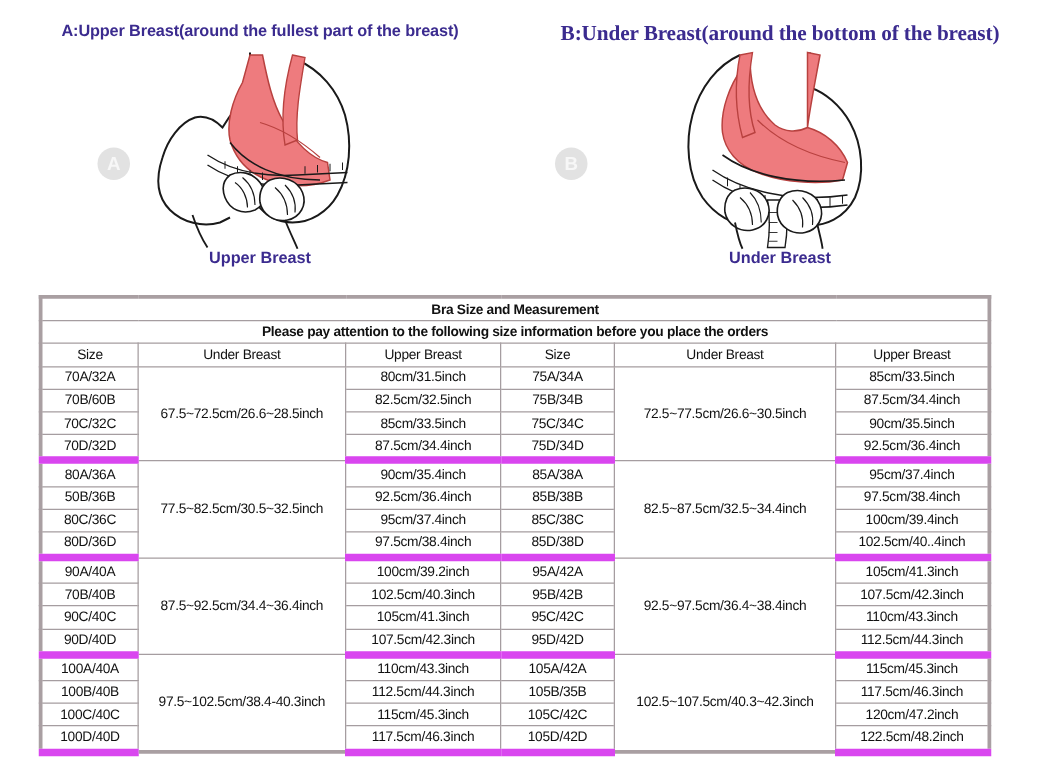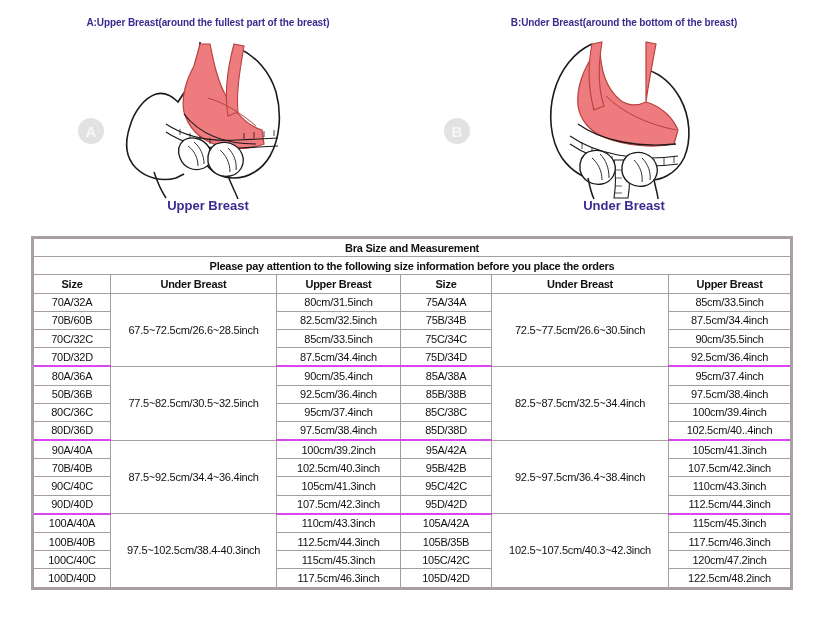--- a/index.html
+++ b/index.html
@@ -29,27 +29,27 @@
   }
   .panel.left  { left: 0; }
   .panel.right { left: 416px; }
 
   .panel-title {
     position: absolute;
     top: 17px;
     left: 0;
     width: 416px;
     text-align: center;
-    font-size: 10px;
+    font-size: 13px;
     color: #3b2b8f;
     font-weight: 600;
     letter-spacing: -0.1px;
     white-space: nowrap;
   }
-  .panel.right .panel-title { font-size: 10px; }
+  .panel.right .panel-title { font-size: 17px; font-family: Liberation Serif, serif; }
 
   .badge {
     position: absolute;
     left: 78px;
     top: 118px;
     width: 26px;
     height: 26px;
     border-radius: 50%;
     background: #e2e2e2;
     color: #f7f7f7;
@@ -121,32 +121,32 @@
     color: #20203a;
     font-size: 10.5px;
     font-weight: 700;
     height: 20px;
     border-bottom: 2px solid #a99fa2;
   }
   td.col-head {
     background: #b3a8d4;
     color: #ffffff;
     font-size: 10.5px;
-    font-weight: 700;
+    font-weight: 400;
     height: 19px;
     letter-spacing: 0px;
     border-color: #a59da0;
   }
   td.merged {
     font-size: 11px;
     border-top: 1px solid #a59da0;
     border-bottom: 1px solid #a59da0;
   }
   td.group-start { border-top: 2px solid #8d8588; }
-  tr.group-end td { border-bottom: 2px solid #d946ef; }
+  tr.group-end td { border-bottom: 6px solid #d946ef; }
 </style>
 </head>
 <body>
 
 <div class="illustrations">
 
   <div class="panel left">
     <div class="panel-title">A:Upper Breast(around the fullest part of the breast)</div>
 
     <div class="badge">A</div>

